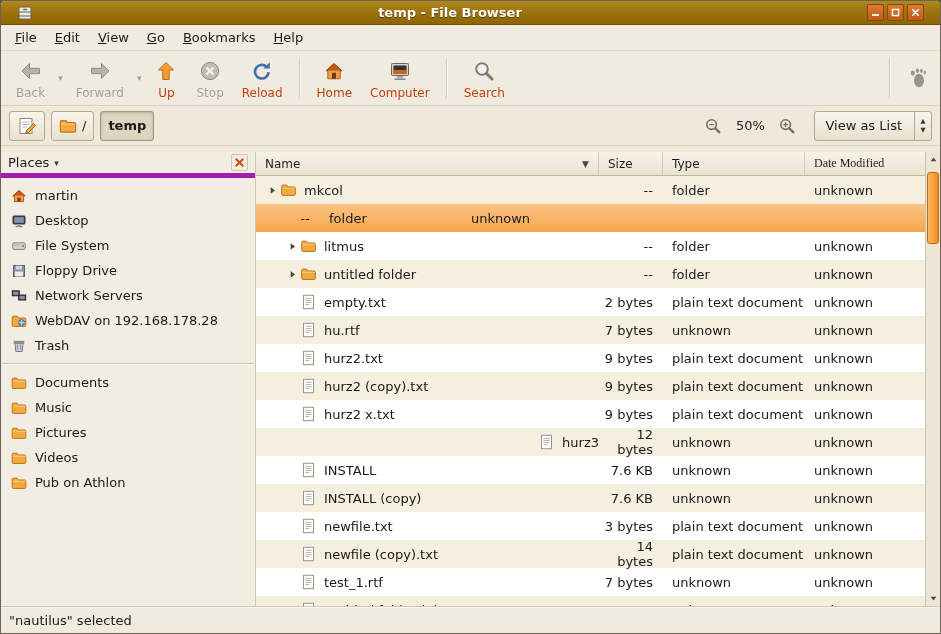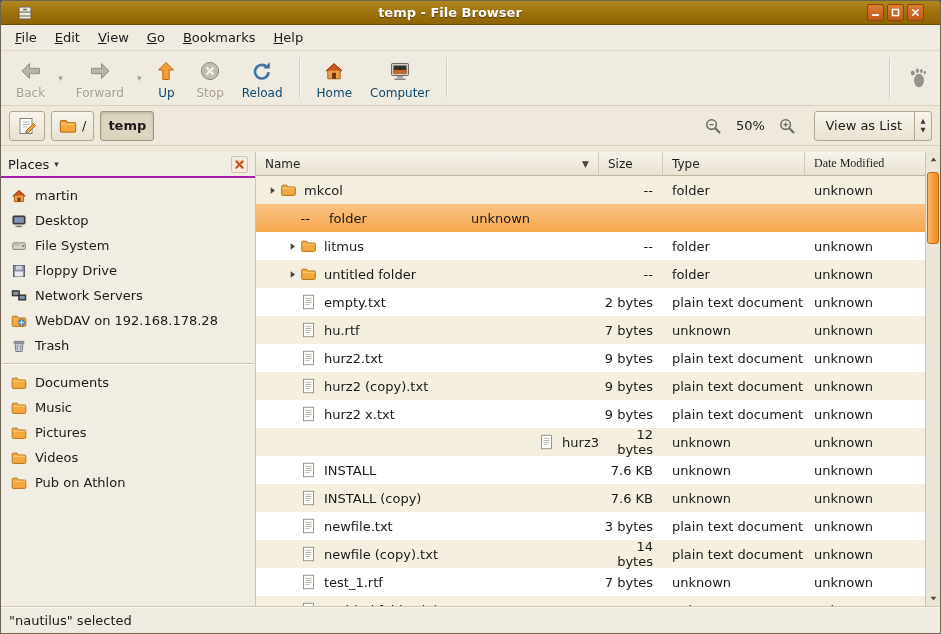--- a/index.html
+++ b/index.html
@@ -51,21 +51,21 @@
   .toolbar {
     height: 55px; flex: 0 0 55px; background: #f0ebe1;
     display: flex; align-items: center; padding: 2px 6px;
     border-bottom: 1px solid #d8cfbc;
   }
   .tool-group { display: flex; align-items: center; }
   .tool-btn {
     display: flex; flex-direction: column; align-items: center;
     justify-content: center; padding: 4px 9px 2px; gap: 3px; border-radius: 3px;
   }
-  .tool-label { font-size: 12px; color: #0c4a6e; white-space: nowrap; }
+  .tool-label { font-size: 12px; color: #c2410c; white-space: nowrap; }
   .tool-btn.disabled .tool-label { color: #a49d8e; text-shadow: 0 1px 0 #fbf8f1; }
   .tool-drop { font-size: 9px; color: #a49d8e; padding: 0 4px; }
   .tool-sep { width: 0; height: 40px; border-left: 1px solid #d4cab6; border-right: 1px solid #fbf8f2; margin: 0 7px; }
   .tool-end { margin-left: auto; display:flex; align-items:center; gap:8px; padding-right:4px; }
   
   .locationbar {
     height: 40px; flex: 0 0 40px; background: #efe9dc;
     display: flex; align-items: center; gap: 6px; padding: 0 8px;
     border-bottom: 1px solid #d8cfbc;
   }
@@ -93,21 +93,21 @@
     font-size: 6.5px; color: #3a3a34; line-height: 1.25;
   }
   
   .content { flex: 1; display: flex; padding-top: 6px; overflow: hidden; background: #efe9dc; }
   .sidebar {
     width: 255px; flex: 0 0 255px; display: flex; flex-direction: column;
     background: #f2ede2; border-right: 1px solid #cfc5b0; overflow: hidden;
   }
   .sidebar-header {
     height: 26px; flex: 0 0 26px; display: flex; align-items: center;
-    padding: 0 7px; gap: 5px; border-bottom: 2px solid #a21caf;
+    padding: 0 7px; gap: 5px; border-bottom: 5px solid #a21caf;
   }
   .places-caret { font-size: 9px; color: #3a3a34; }
   .sidebar-close {
     margin-left: auto; width: 17px; height: 17px; border: 1px solid #cfc5ae;
     border-radius: 2px; background: #f3ede0;
     display: flex; align-items: center; justify-content: center;
   }
   .sidebar-close svg { width: 11px; height: 11px; display:block; }
   .places { flex: 1; padding-top: 5px; overflow: hidden; list-style: none; }
   .place-item { height: 25px; display: flex; align-items: center; gap: 8px; padding: 0 10px; white-space: nowrap; }
@@ -278,20 +278,31 @@
                 <rect x="5.5" y="6.5" width="13" height="8" fill="#35322c"></rect>
                 <rect x="5.5" y="11" width="13" height="3.5" fill="#c8641c"></rect>
                 <rect x="9" y="17" width="6" height="2" fill="#a8a49c"></rect>
                 <rect x="6.5" y="19.5" width="11" height="1.5" fill="#8a867e"></rect>
               </svg>
             </span>
             <span class="tool-label">Computer</span>
           </span>
         </span>
         <span class="tool-sep"></span>
+        <span class="tool-group">
+          <span class="tool-btn">
+            <span class="icon24">
+              <svg viewBox="0 0 24 24">
+                <circle cx="10" cy="10" r="5.8" fill="#f4f7fa" fill-opacity=".6" stroke="#7d7d75" stroke-width="2"></circle>
+                <path d="M14.4 14.4 20 20" stroke="#7d7d75" stroke-width="3" stroke-linecap="round"></path>
+              </svg>
+            </span>
+            <span class="tool-label">Search</span>
+          </span>
+        </span>
       </span>
     <span class="tool-end">
       <span class="tool-sep"></span>
       <span class="icon24">
           <svg viewBox="0 0 24 24" fill="#98938a">
             <ellipse cx="13" cy="14.5" rx="5" ry="6.8"></ellipse>
             <ellipse cx="6.8" cy="7" rx="2" ry="2.6"></ellipse>
             <ellipse cx="11.4" cy="4.8" rx="1.6" ry="2.2"></ellipse>
             <ellipse cx="15.4" cy="4.9" rx="1.4" ry="2"></ellipse>
             <ellipse cx="18.8" cy="6.6" rx="1.2" ry="1.8"></ellipse>

